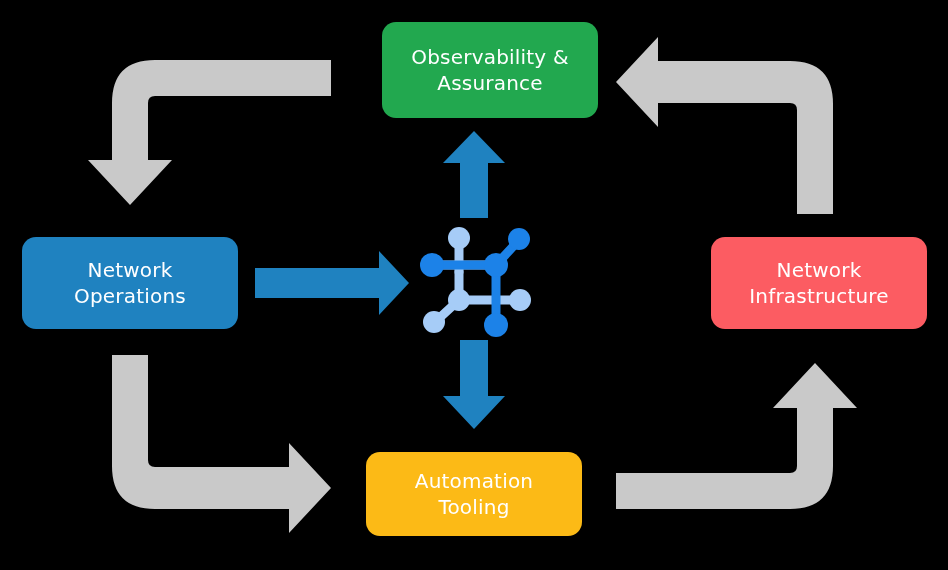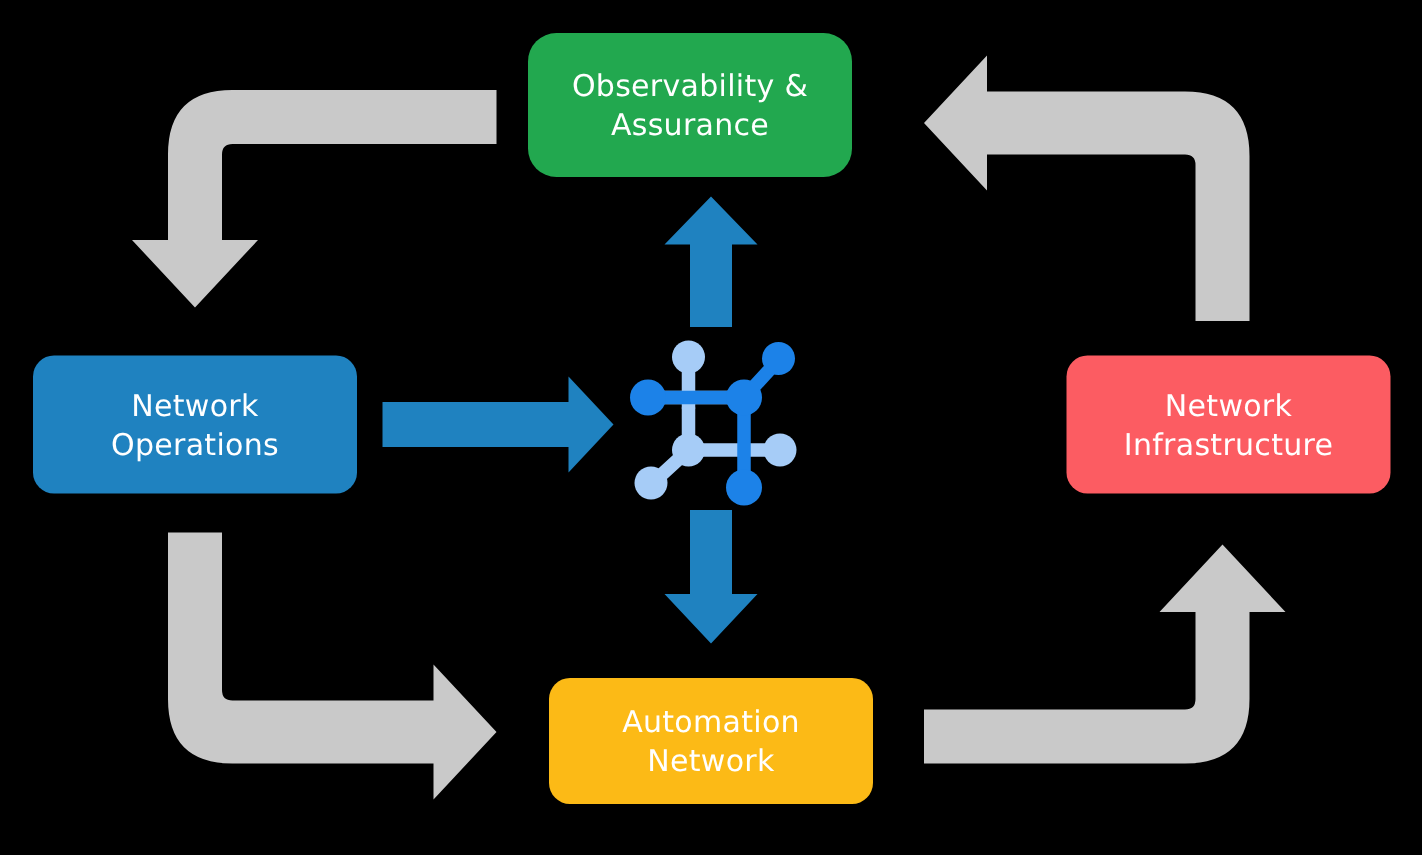--- a/index.html
+++ b/index.html
@@ -24,21 +24,21 @@
     text-align: center;
     color: #ffffff;
     font-size: 20px;
     line-height: 1.32;
     font-weight: 400;
     letter-spacing: 0.2px;
     box-sizing: border-box;
     padding: 6px 10px;
   }
   .node-label { display: block; white-space: pre-line; }
-  #box-observability { left: 352px; top: 22px;  width: 216px; height: 96px; background: #22A84F; border-radius: 19px; }
+  #box-observability { left: 382px; top: 22px;  width: 216px; height: 96px; background: #22A84F; }
   #box-operations    { left: 22px;  top: 237px; width: 216px; height: 92px; background: #1F82C0; }
   #box-infrastructure{ left: 711px; top: 237px; width: 216px; height: 92px; background: #FC5C62; }
   #box-automation    { left: 366px; top: 452px; width: 216px; height: 84px; background: #FCBA16; }
   svg.layer {
     position: absolute;
     left: 0; top: 0;
     width: 948px; height: 570px;
     pointer-events: none;
   }
 </style>
@@ -168,16 +168,16 @@
 Operations</span>
   </div>
 
   <div class="node-box" id="box-infrastructure" style="background: rgb(252, 92, 98); color: rgb(255, 255, 255);">
     <span class="node-label">Network
 Infrastructure</span>
   </div>
 
   <div class="node-box" id="box-automation" style="background: rgb(252, 186, 22); color: rgb(255, 255, 255);">
     <span class="node-label">Automation
-Network</span>
+Tooling</span>
   </div>
 
 </div>
 
 </body></html>

